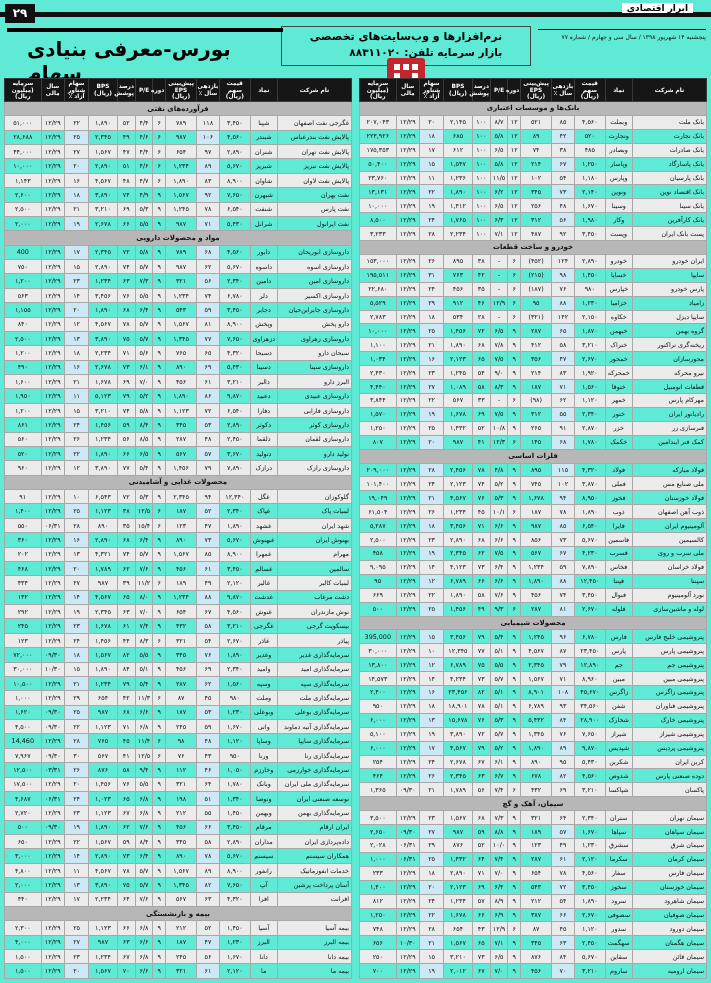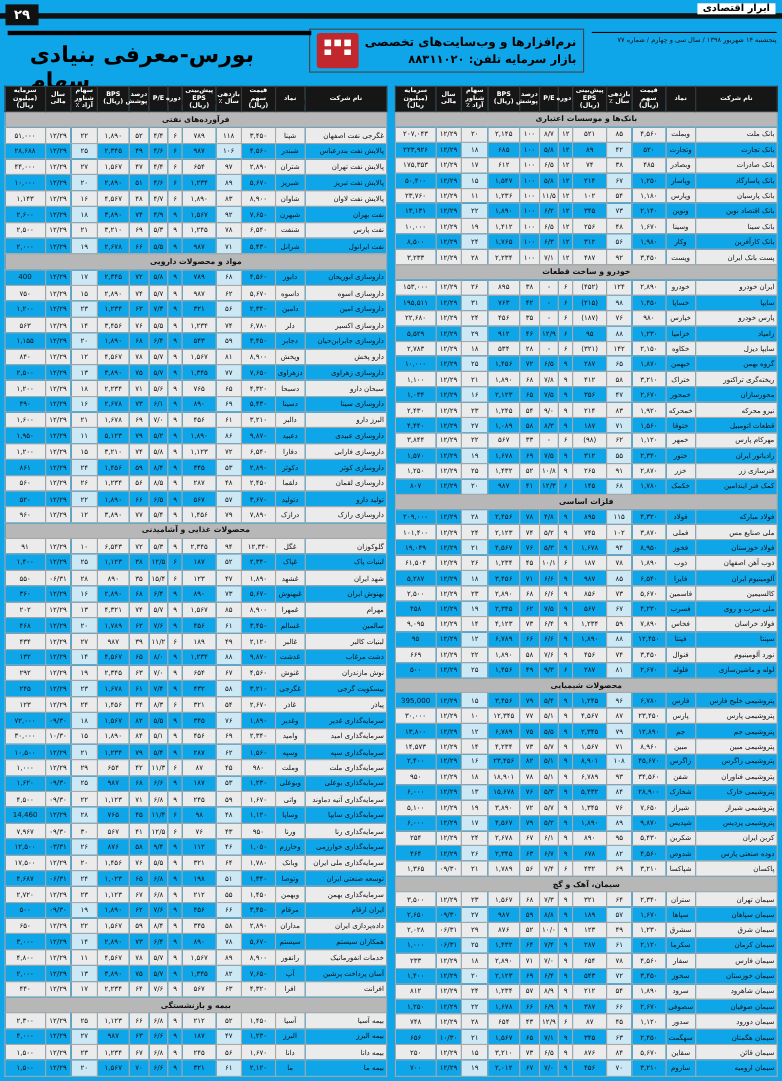--- a/index.html
+++ b/index.html
@@ -1,33 +1,33 @@
 <!DOCTYPE html>
 <html dir="rtl" lang="fa"><head>
 <meta charset="utf-8">
 <style>
   * { box-sizing: border-box; margin: 0; padding: 0; }
   body { background:#888; font-family:"DejaVu Sans", sans-serif; }
-  .page { position:relative; width:711px; height:983px; background:#0ea5e9; margin:0 auto;
+  .page { position:relative; width:711px; height:983px; background:#5eead4; margin:0 auto;
           direction:rtl; overflow:hidden; }
 
   
   .topbar { position:absolute; top:4px; left:0; right:0; height:18px; }
   .topbar .rule { position:absolute; top:8px; left:0; right:0; height:5px; background:#111; }
   .pagenum { position:absolute; left:5px; top:0; width:30px; height:19px; background:#111;
              color:#fff; font-weight:bold; font-size:12px; text-align:center; line-height:19px; z-index:2; }
-  .masthead { position:absolute; right:6px; top:-1px; background:#fff; padding:0 5px;
+  .masthead { position:absolute; right:18px; top:-1px; background:#fff; padding:0 5px;
               font-size:9px; font-weight:bold; z-index:2; }
 
   
   .subheader { position:absolute; top:25px; left:5px; right:5px; height:50px; }
   .dateline { position:absolute; right:0; top:4px; width:168px; font-size:6px; line-height:1.5;
               border-top:1.5px solid #000; padding-top:2px; text-align:right; color:#111; }
   .adbox { position:absolute; right:175px; top:1px; width:250px; height:40px; border:1px solid #444;
-           display:flex; align-items:center; justify-content:space-between; padding:3px 6px; }
+           display:flex; align-items:center; justify-content:space-between; padding:3px 6px;flex-direction:column; }
   .adtext { text-align:right; }
   .adtext .l1 { font-size:11px; font-weight:bold; }
   .adtext .l2 { font-size:10.5px; font-weight:bold; margin-top:3px; }
   .adlogo { width:38px; height:32px; background:#c1272d; border-radius:3px; position:relative; flex:0 0 auto; }
   .adlogo::before { content:""; position:absolute; inset:6px 7px 12px 7px;
         background:
           linear-gradient(#fff,#fff) 0 0/6px 6px no-repeat,
           linear-gradient(#fff,#fff) 9px 0/6px 6px no-repeat,
           linear-gradient(#fff,#fff) 18px 0/6px 6px no-repeat,
           linear-gradient(#fff,#fff) 0 9px/6px 6px no-repeat,

